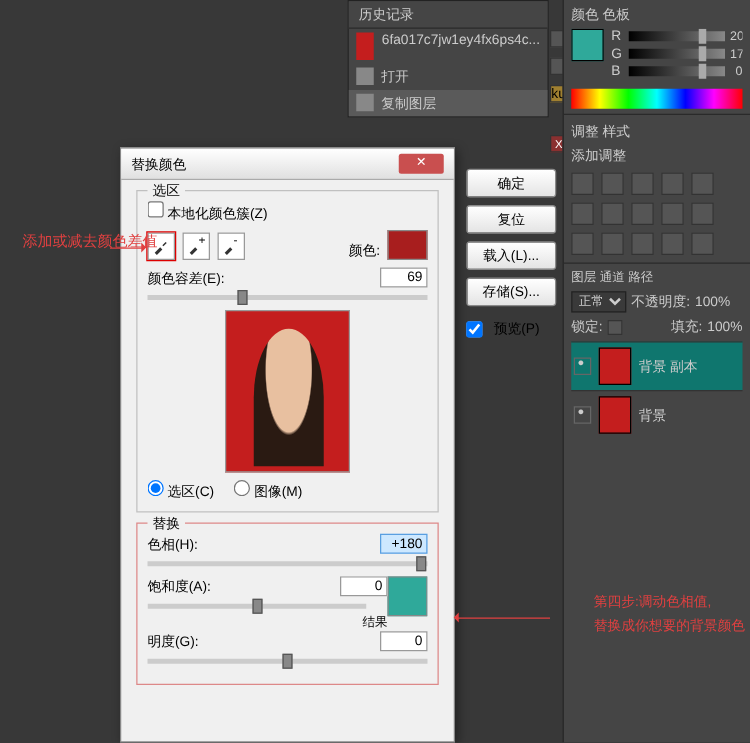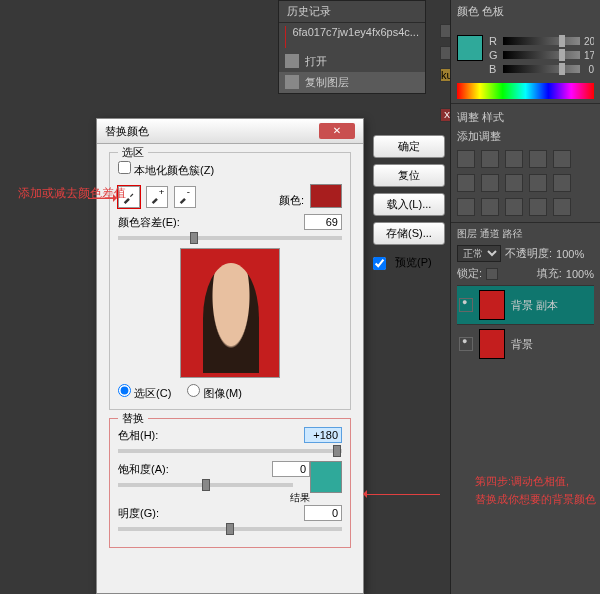--- a/index.html
+++ b/index.html
@@ -1,25 +1,25 @@
 <!DOCTYPE html>
 <html><head>
 <meta charset="utf-8">
 <style>
 *{margin:0;padding:0;box-sizing:border-box;font-family:"Microsoft YaHei",sans-serif;font-size:11px}
 body{background:#383838;width:600px;height:594px;position:relative;overflow:hidden}
-.history-panel{position:absolute;top:0;left:278px;width:148px;background:#454545;border:1px solid #222}
+.history-panel{position:absolute;top:0;left:278px;width:161px;background:#454545;border:1px solid #222}
 .panel-tab{background:#454545;padding:3px 8px;color:#ccc;border-bottom:1px solid #2a2a2a;display:flex;align-items:center}
 .history-row{display:flex;align-items:flex-start;padding:3px 6px;color:#ccc;gap:6px}
 .history-row.active{background:#5a5a5a}
 .thumb{width:18px;height:22px;background:#c41e1e;display:inline-block}
 .hist-icon{width:14px;height:14px;background:#888;display:inline-block}
 .right-col{position:absolute;right:0;top:0;width:150px;height:594px;background:#454545;border-left:1px solid #222}
 .color-panel{padding:4px 6px;border-bottom:1px solid #2a2a2a}
-.color-tabs{color:#ccc;margin-bottom:16px}
+.color-tabs{color:#ccc;margin-bottom:4px}
 .color-swatch{width:26px;height:26px;background:#2fa99a;border:1px solid #000;float:left;margin-right:6px}
 .rgb-row{display:flex;align-items:center;gap:4px;margin-bottom:2px}
 .rgb-row span{color:#ccc;width:10px}
 .rgb-slider{flex:1;height:8px;background:linear-gradient(90deg,#000,#888);position:relative}
 .rgb-slider::after{content:"";position:absolute;right:20%;top:-2px;width:6px;height:12px;background:#aaa}
 .rgb-val{width:24px;color:#ccc;text-align:right;font-size:10px}
 .spectrum{height:16px;background:linear-gradient(90deg,red,yellow,lime,cyan,blue,magenta,red);margin-top:6px}
 .adjust-panel{padding:6px;color:#ccc;border-bottom:1px solid #2a2a2a}
 .adj-icons{display:flex;flex-wrap:wrap;gap:6px;margin-top:6px}
 .adj-icon{width:18px;height:18px;background:#555;border:1px solid #333}

